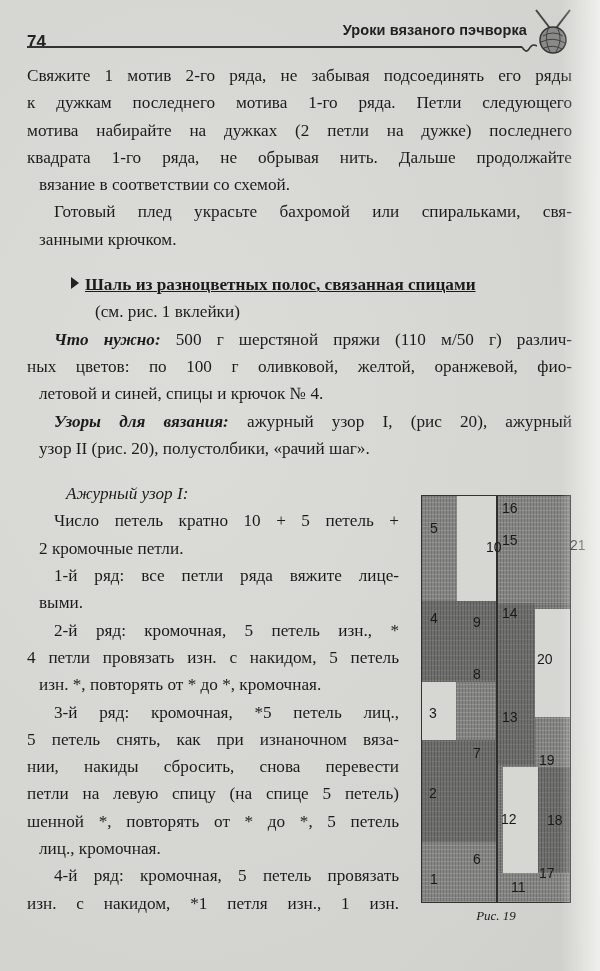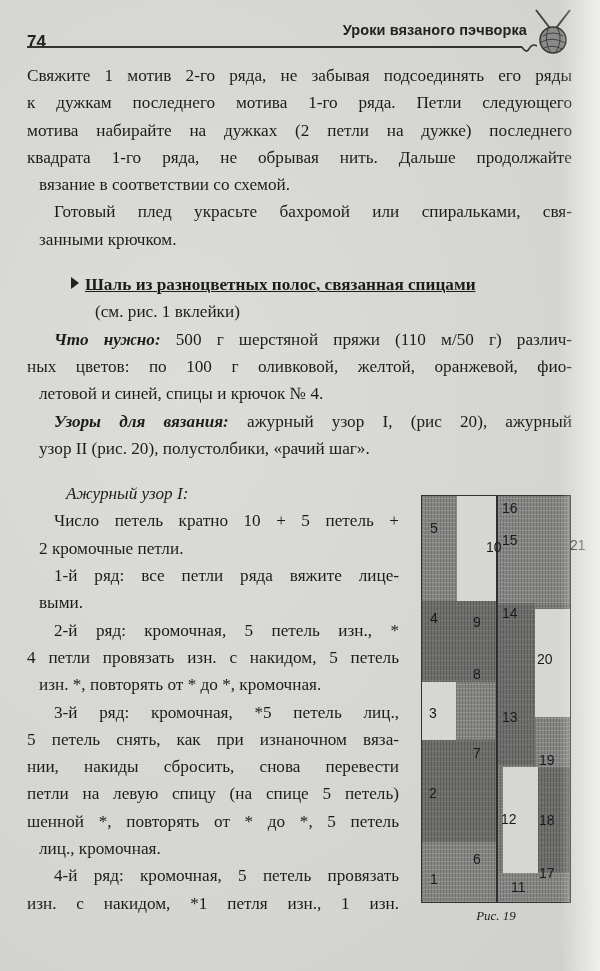--- a/index.html
+++ b/index.html
@@ -171,20 +171,20 @@
         <span class="num" style="left: 51px; top: 171px;">8</span>
         <span class="num" style="left: 51px; top: 119px;">9</span>
         <span class="num" style="left: 44px; top: 44px; margin-left: 20px;">10</span>
         <span class="num" style="left: 89px; top: 384px;">11</span>
         <span class="num" style="left: 79px; top: 316px;">12</span>
         <span class="num" style="left: 80px; top: 214px;">13</span>
         <span class="num" style="left: 80px; top: 110px;">14</span>
         <span class="num" style="left: 80px; top: 37px;">15</span>
         <span class="num" style="left: 80px; top: 5px;">16</span>
         <span class="num" style="left: 117px; top: 370px;">17</span>
-        <span class="num" style="left: 117px; top: 317px;">18</span>
+        <span class="num" style="left: 117px; top: 317px; padding-left: 8px;">18</span>
         <span class="num" style="left: 117px; top: 257px;">19</span>
         <span class="num" style="left: 115px; top: 156px;">20</span>
         <span class="num" style="left: 120px; top: 42px; margin-left: 28px;">21</span>
       </div>
   </div>
   <div class="caption">Рис. 19</div>
 </div>
 
 </body></html>

